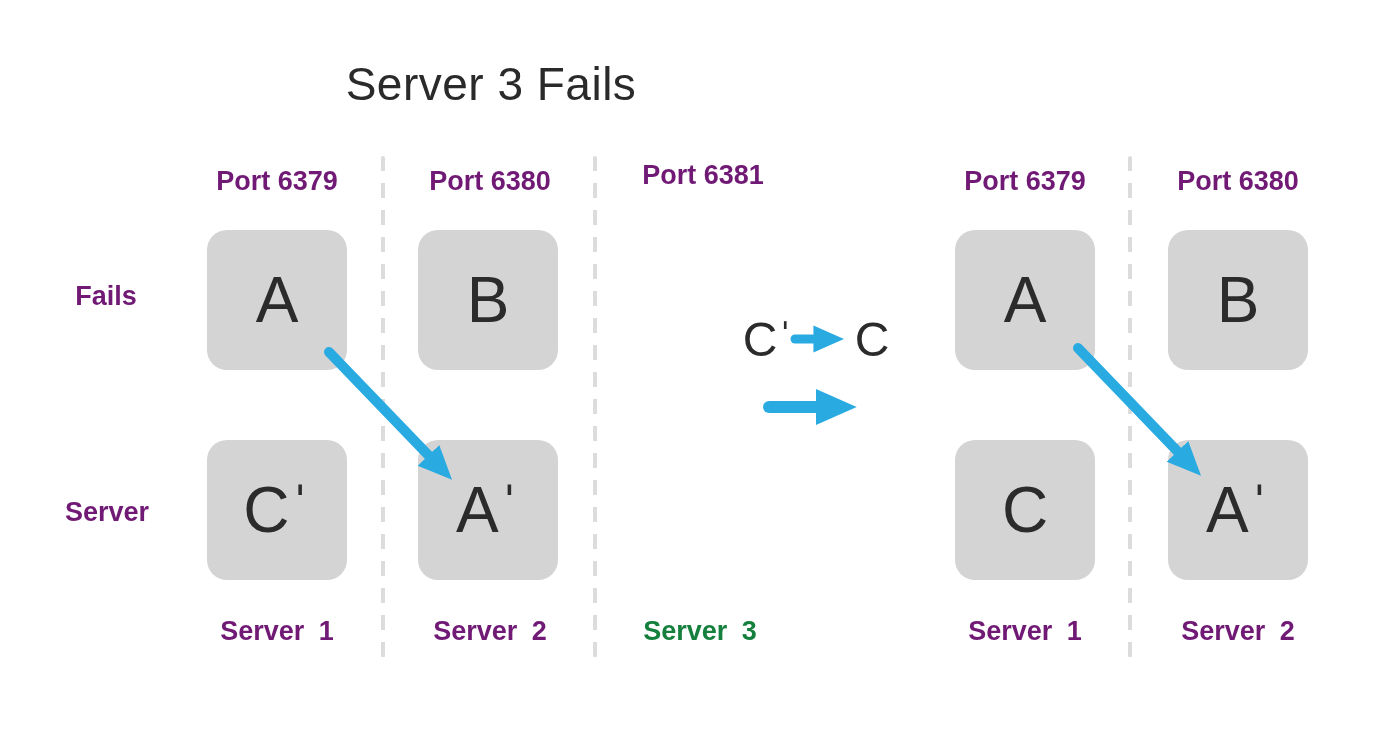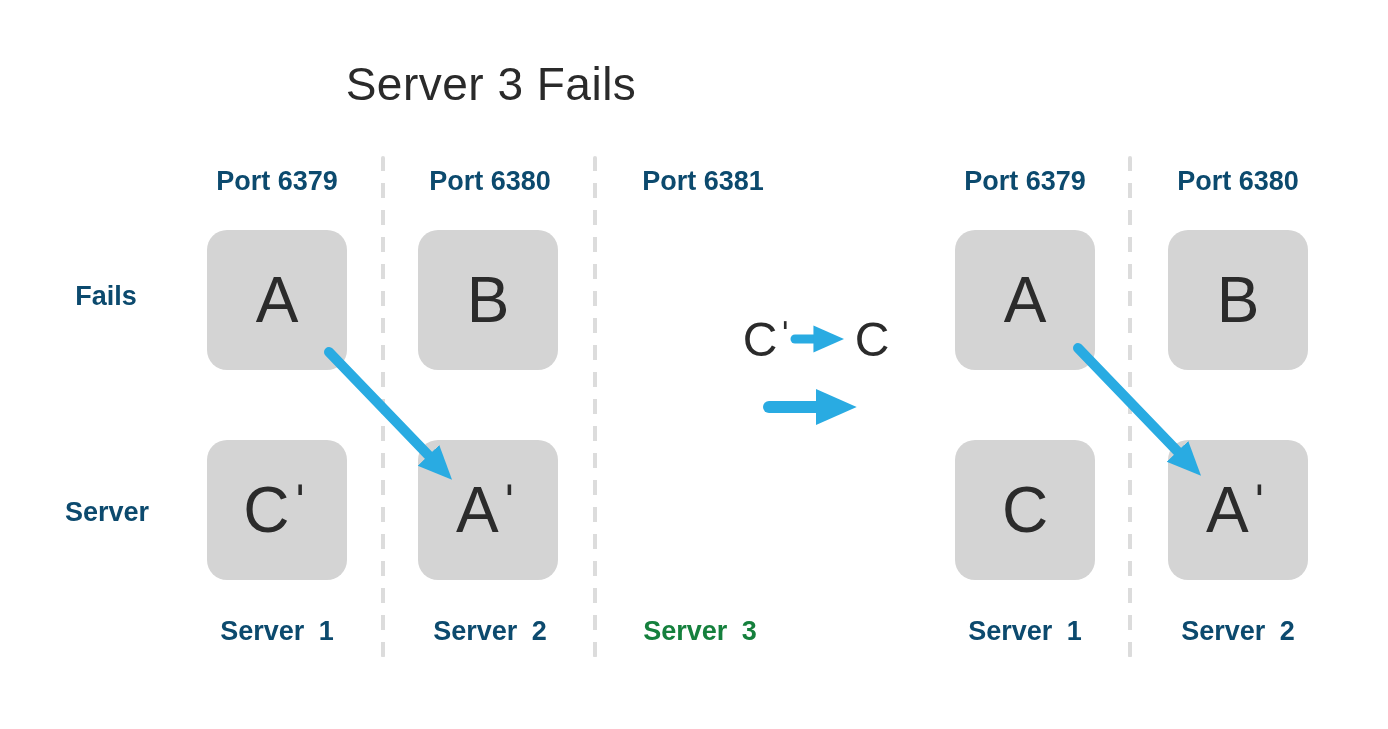--- a/index.html
+++ b/index.html
@@ -20,21 +20,21 @@
     letter-spacing:0.5px;
     color:#2a2a2a;
     white-space:nowrap;
   }
   .port-label,.server-label,.row-label{
     position:absolute;
     transform:translateX(-50%);
     font-size:27px;
     font-weight:700;
     white-space:nowrap;
-    color:#0c4a6e;
+    color:#701a75;
   }
   .row-label{transform:translate(-50%,-50%);}
   .server-label{word-spacing:7px;}
   .server-label.failed{color:#15803d;}
   .divider{
     position:absolute;
     width:4px;
     top:156px;
     height:502px;
     background:repeating-linear-gradient(to bottom,#dcdcdc 0 15px,transparent 15px 27px);
@@ -73,21 +73,21 @@
 
   <div class="divider" style="left:381px"></div>
   <div class="divider" style="left:593px"></div>
   <div class="divider" style="left:1128px"></div>
 
   <div class="row-label" style="left:106px;top:296px">Fails</div>
   <div class="row-label" style="left:107px;top:512px">Server</div>
 
   <div class="port-label" style="left:277px;top:166px">Port 6379</div>
   <div class="port-label" style="left:490px;top:166px">Port 6380</div>
-  <div class="port-label" style="left:703px;top:166px">Port 6381</div>
+  <div class="port-label" style="left:703px;top:160px">Port 6381</div>
 
   <div class="node" style="left:207px;top:230px">A</div>
   <div class="node" style="left:418px;top:230px">B</div>
   <div class="node" style="left:207px;top:440px">Cˈ</div>
   <div class="node" style="left:418px;top:440px">Aˈ</div>
 
   <div class="server-label" style="left:277px;top:616px">Server 1</div>
   <div class="server-label" style="left:490px;top:616px">Server 2</div>
   <div class="server-label failed" style="left:700px;top:616px">Server 3</div>
 

